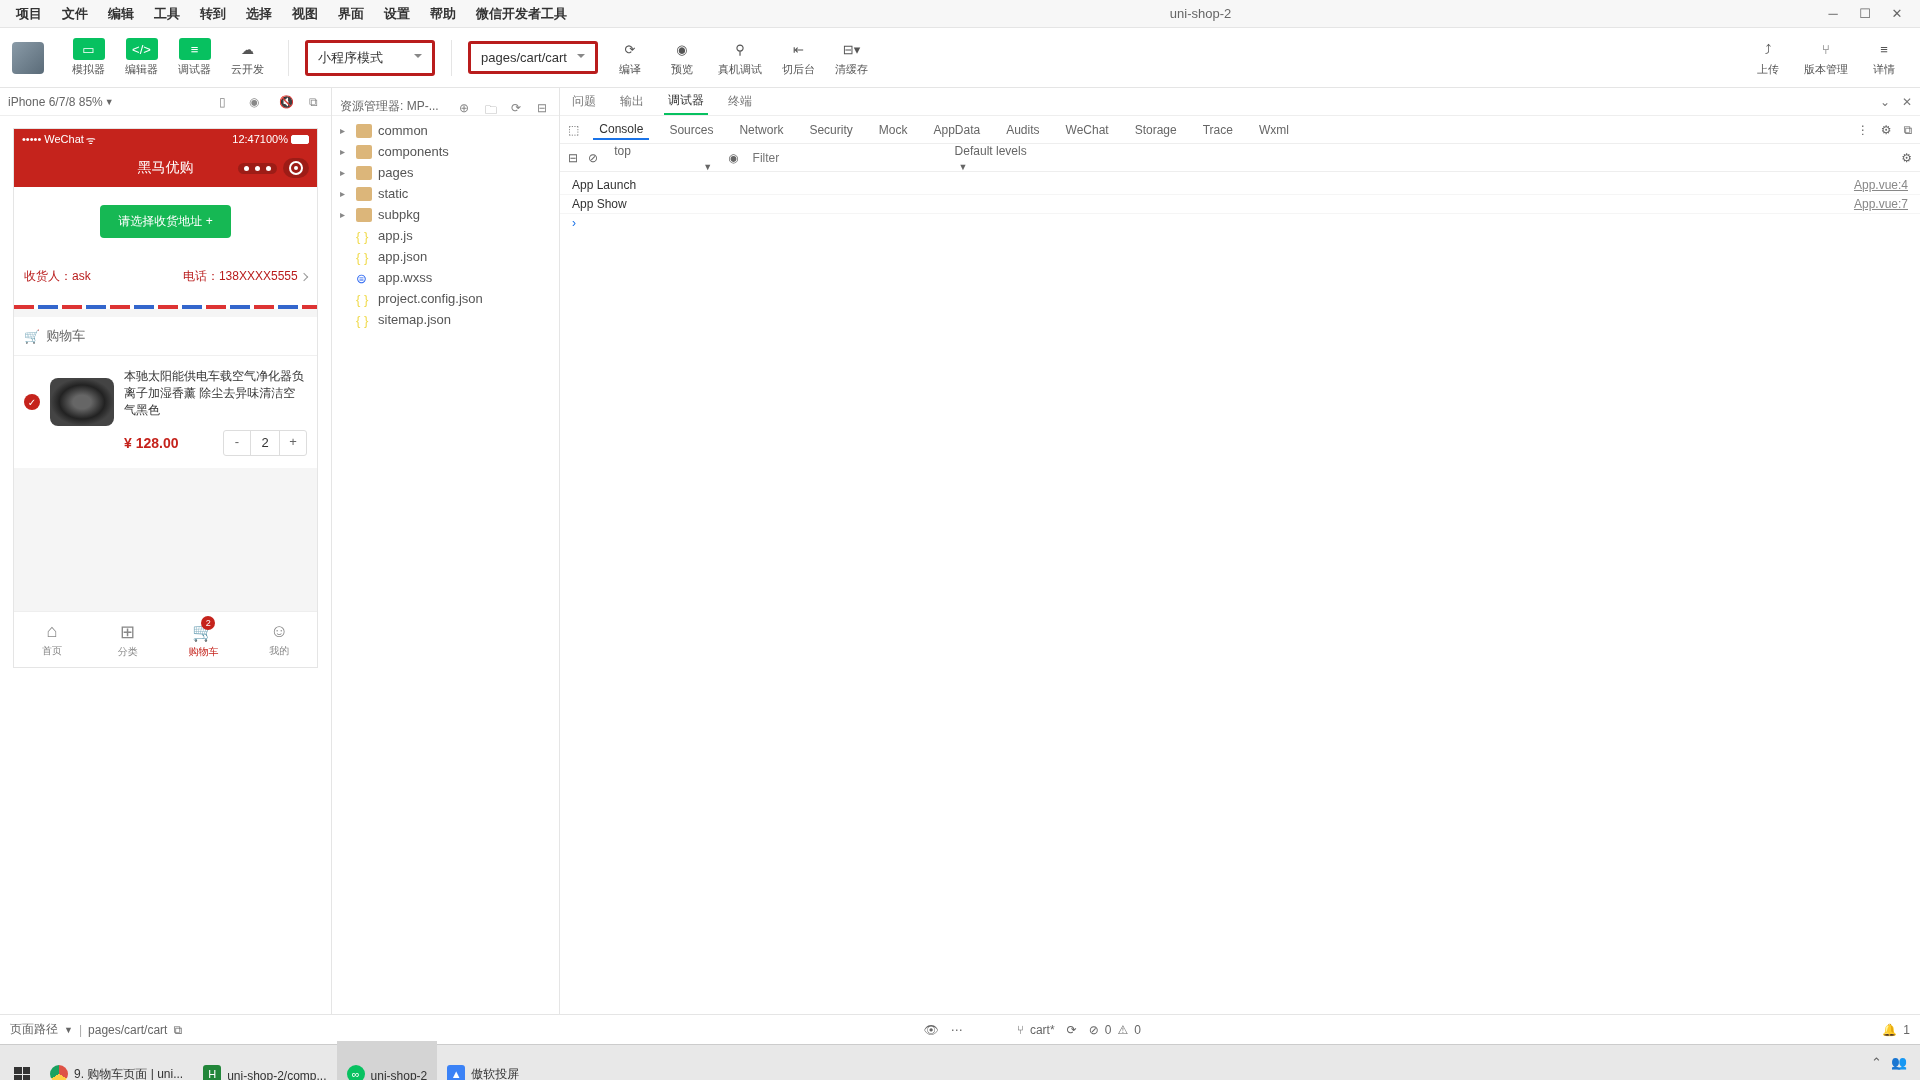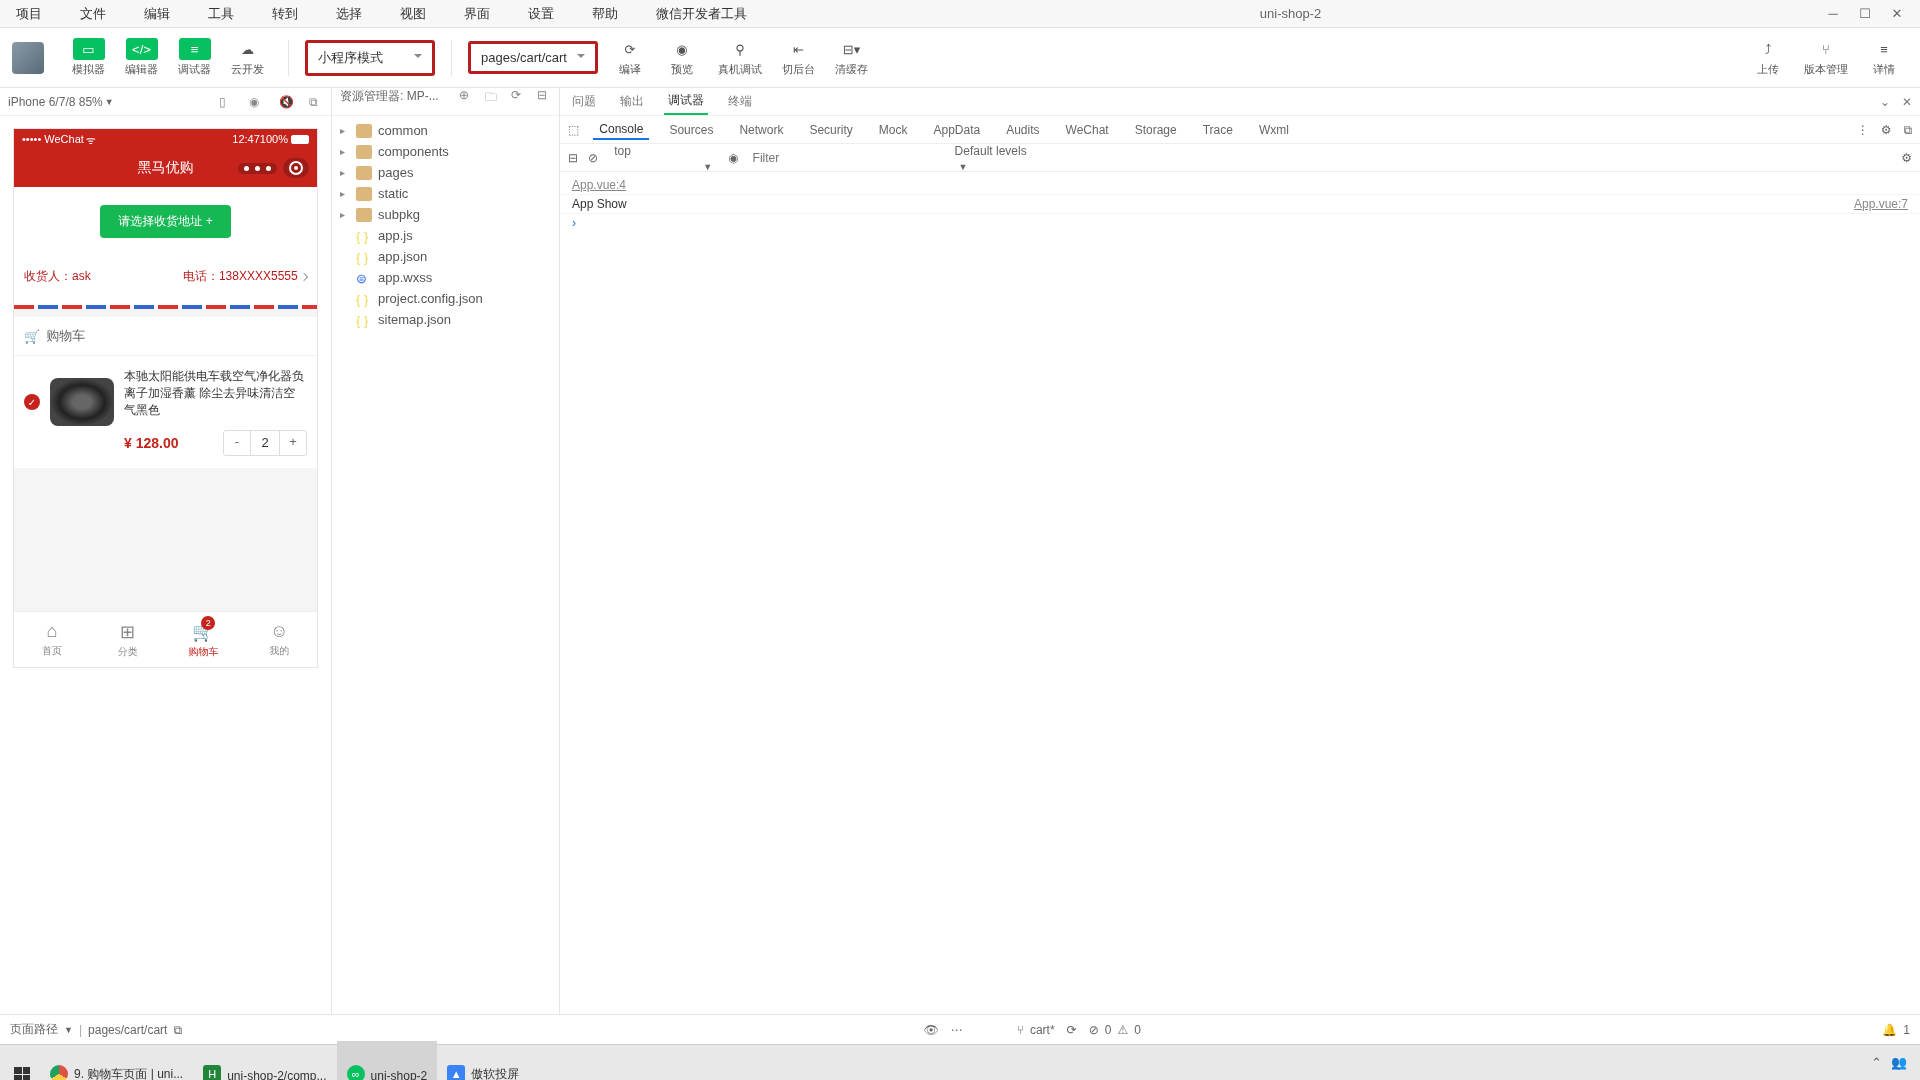--- a/index.html
+++ b/index.html
@@ -1,20 +1,20 @@
 <!DOCTYPE html>
 <html><head>
   <meta charset="utf-8">
   <style>
     * { margin: 0; padding: 0; box-sizing: border-box; font-family: "Microsoft YaHei", -apple-system, sans-serif; }
     body { background: #fff; font-size: 13px; color: #333; overflow: hidden; width: 1920px; height: 1080px; }
     
     
     .menubar { height: 28px; display: flex; align-items: center; padding: 0 8px; border-bottom: 1px solid #e5e5e5; background: #f7f7f7; }
-    .menubar-left { display: flex; gap: 22px; }
+    .menubar-left { display: flex; gap: 4px; font-weight: bold; }
     .menubar-item { padding: 2px 8px; cursor: pointer; font-size: 13px; color: #333; }
     .menubar-title { flex: 1; text-align: center; color: #666; font-size: 13px; }
     .window-controls { display: flex; gap: 18px; padding-right: 8px; }
     .window-btn { width: 14px; height: 14px; display: flex; align-items: center; justify-content: center; cursor: pointer; color: #666; }
     
     
     .toolbar { height: 60px; display: flex; align-items: center; padding: 0 12px; border-bottom: 1px solid #e5e5e5; gap: 8px; }
     .avatar { width: 32px; height: 32px; border-radius: 4px; background: linear-gradient(135deg, #8a9ba8, #5a6b78); margin-right: 12px; }
     .tool-group { display: flex; gap: 4px; }
     .tool-btn { display: flex; flex-direction: column; align-items: center; padding: 4px 8px; cursor: pointer; font-size: 11px; color: #555; gap: 2px; min-width: 40px; }
@@ -67,21 +67,21 @@
     .qty-btn { width: 26px; height: 24px; text-align: center; line-height: 22px; cursor: pointer; color: #666; }
     .qty-val { width: 30px; text-align: center; border-left: 1px solid #ddd; border-right: 1px solid #ddd; height: 24px; line-height: 24px; }
     .phone-tabbar { height: 56px; background: #fff; border-top: 1px solid #eee; display: flex; }
     .tab-item { flex: 1; display: flex; flex-direction: column; align-items: center; justify-content: center; font-size: 10px; color: #888; gap: 2px; cursor: pointer; position: relative; }
     .tab-item.active { color: #c5231c; }
     .tab-icon { font-size: 18px; }
     .tab-badge { position: absolute; top: 4px; right: 26px; background: #c5231c; color: #fff; border-radius: 8px; min-width: 14px; height: 14px; font-size: 9px; line-height: 14px; text-align: center; padding: 0 3px; }
     
     
     .explorer { width: 228px; border-right: 1px solid #e5e5e5; display: flex; flex-direction: column; }
-    .explorer-header { height: 28px; display: flex; align-items: flex-start; padding: 0 8px; gap: 4px; font-size: 12px; color: #666; border-bottom: 1px solid #eee; }
+    .explorer-header { height: 28px; display: flex; align-items: flex-end; padding: 0 8px; gap: 4px; font-size: 12px; color: #666; border-bottom: 1px solid #eee; }
     .explorer-header .title { flex: 1; overflow: hidden; text-overflow: ellipsis; white-space: nowrap; }
     .explorer-header-icons { display: flex; gap: 12px; }
     .tree { padding: 4px 0; }
     .tree-item { display: flex; align-items: center; padding: 3px 8px; gap: 6px; cursor: pointer; font-size: 13px; color: #555; }
     .tree-arrow { width: 10px; color: #888; font-size: 10px; }
     .tree-icon { width: 16px; height: 14px; }
     .folder-icon { background: #dcb67a; border-radius: 2px; }
     
     
     .devtools { flex: 1; display: flex; flex-direction: column; }
@@ -405,20 +405,21 @@
       <div class="dt-dropdown" style="min-width:auto">
           <span>Default levels</span>
           <span style="margin-left:4px;font-size:9px">▼</span>
         </div>
       <div class="dt-toolbar-right">
         <span style="cursor:pointer">⚙</span>
       </div>
     </div>
     <div class="console-body">
       <div class="console-line">
+        <span class="console-msg">App Launch</span>
         <span class="console-src">App.vue:4</span>
       </div>
       <div class="console-line">
         <span class="console-msg">App Show</span>
         <span class="console-src">App.vue:7</span>
       </div>
       <div class="console-prompt">›</div>
     </div>
   </div>
 

